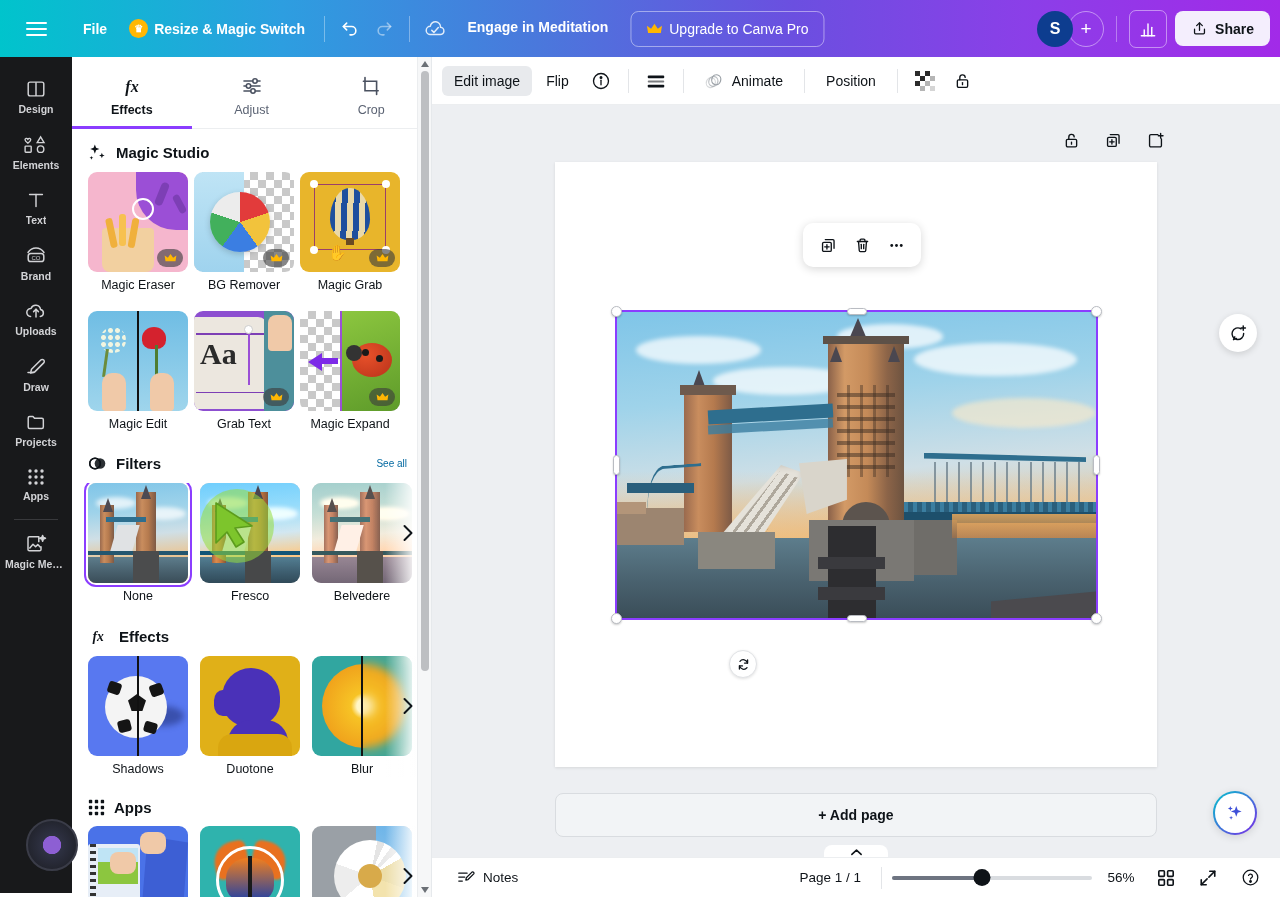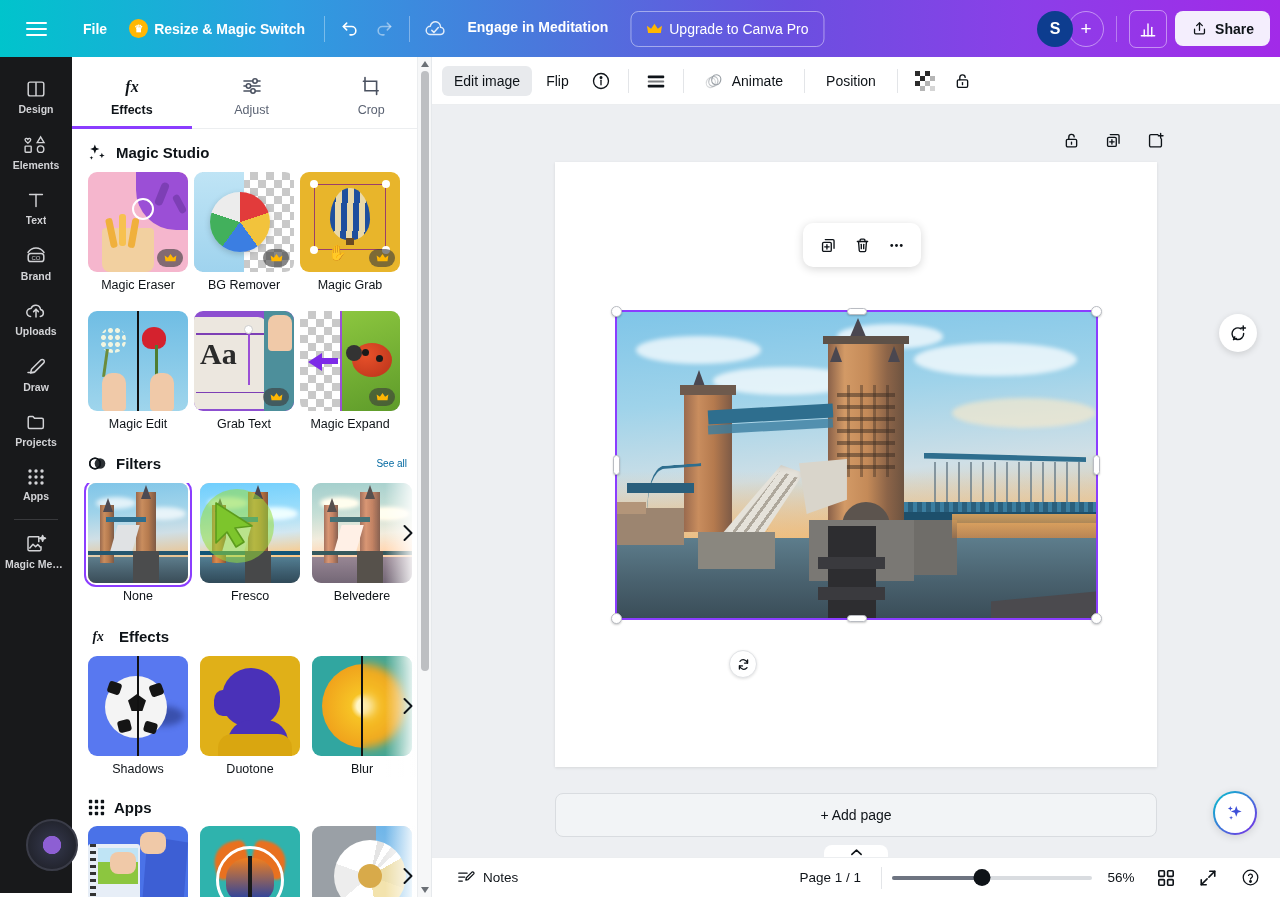--- a/index.html
+++ b/index.html
@@ -260,21 +260,21 @@
   }
   .rotate-btn {
     position: absolute; left: 297px; top: 545px; width: 28px; height: 28px; border-radius: 50%;
     background: #fff; border: 1px solid #e1e3e6; display: flex; align-items: center; justify-content: center;
     box-shadow: 0 1px 3px rgba(0,0,0,.12); cursor: pointer; z-index: 9;
   }
   .addpage {
     position: absolute; left: 123px; top: 688px; width: 602px; height: 44px;
     border: 1px solid #d9dce0; border-radius: 8px; background: #f2f4f6;
     display: flex; align-items: center; justify-content: center;
-    font-size: 14px; color: #0e1318; cursor: pointer;
+    font-size: 14px; color: #0e1318; cursor: pointer; font-weight: bold;
   }
   .panel-handle {
     position: absolute; left: 392px; top: 740px; width: 64px; height: 22px;
     background: #fff; border-radius: 8px 8px 0 0; display: flex; align-items: flex-start;
     justify-content: center; padding-top: 3px; cursor: pointer; z-index: 7;
   }
   .comment-fab {
     position: absolute; right: 23px; top: 209px; width: 38px; height: 38px; border-radius: 50%;
     background: #fff; box-shadow: 0 2px 7px rgba(0,0,0,.14); display: flex; align-items: center;
     justify-content: center; cursor: pointer; z-index: 9;

